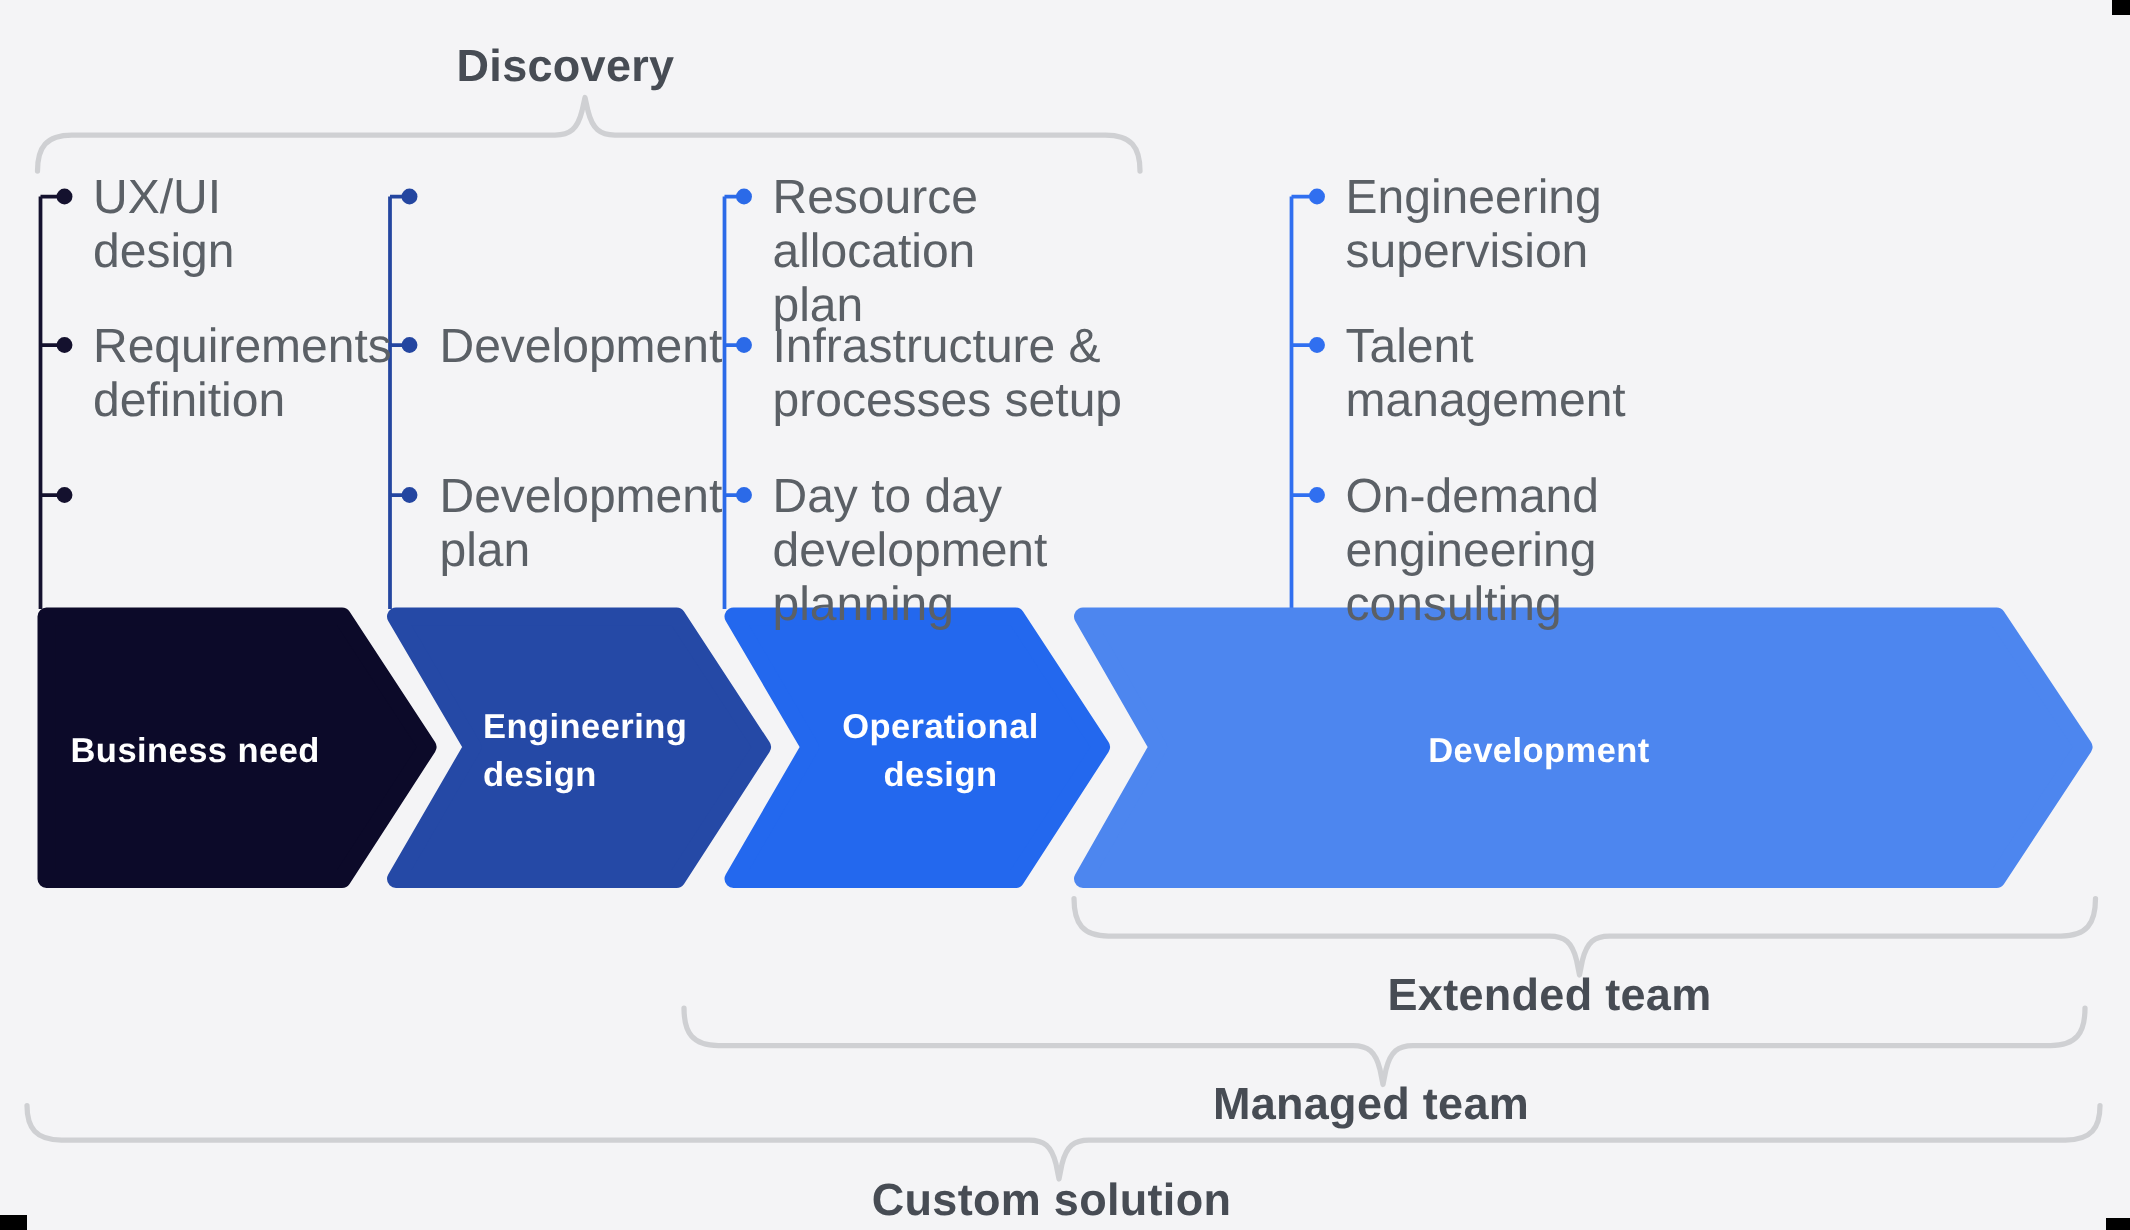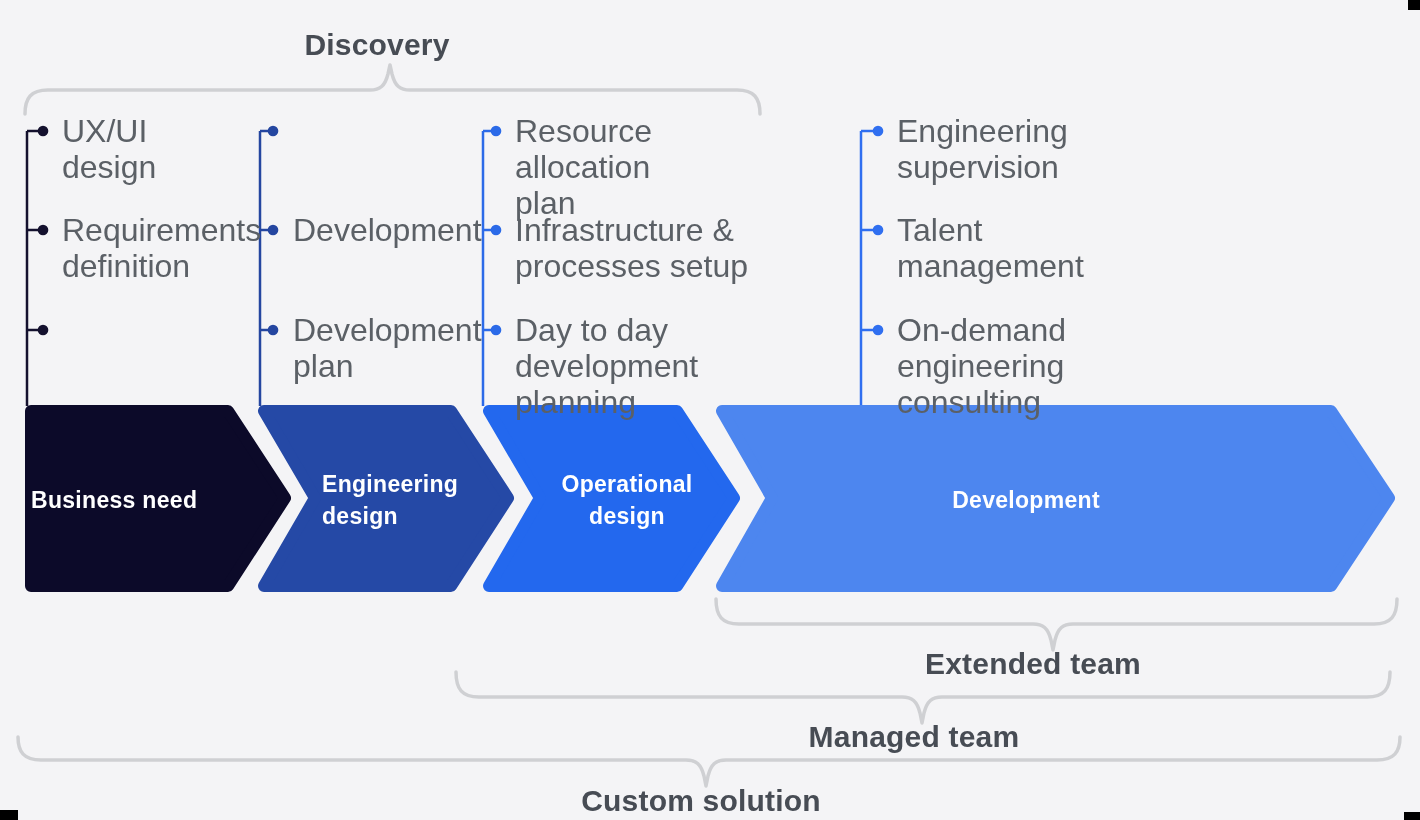--- a/index.html
+++ b/index.html
@@ -100,21 +100,21 @@
 processes setup</p>
   <p class="txt item col3 row3">Day to day
 development planning</p>
 
   <p class="txt item col4 row1">Engineering supervision</p>
   <p class="txt item col4 row2">Talent
 management</p>
   <p class="txt item col4 row3">On-demand engineering
 consulting</p>
 
-  <p class="txt chev-label" style="left:31px; top:484px; width:200px;">Business need</p>
+  <p class="txt chev-label" style="left:47px; top:484px; width:200px;">Business need</p>
   <p class="txt chev-label" style="left:322px; top:468px; width:160px;">Engineering
 design</p>
   <p class="txt chev-label" style="left:547px; top:468px; width:160px;text-align:center;">Operational
 design</p>
   <p class="txt chev-label" style="left:716px; top:484px; width:620px; text-align:center;">Development</p>
 
   <p class="txt section-label" style="left:883px; top:647px; width:300px;">Extended team</p>
   <p class="txt section-label" style="left:764px; top:720px; width:300px;">Managed team</p>
   <p class="txt section-label" style="left:501px; top:784px; width:400px;">Custom solution development</p>
 

